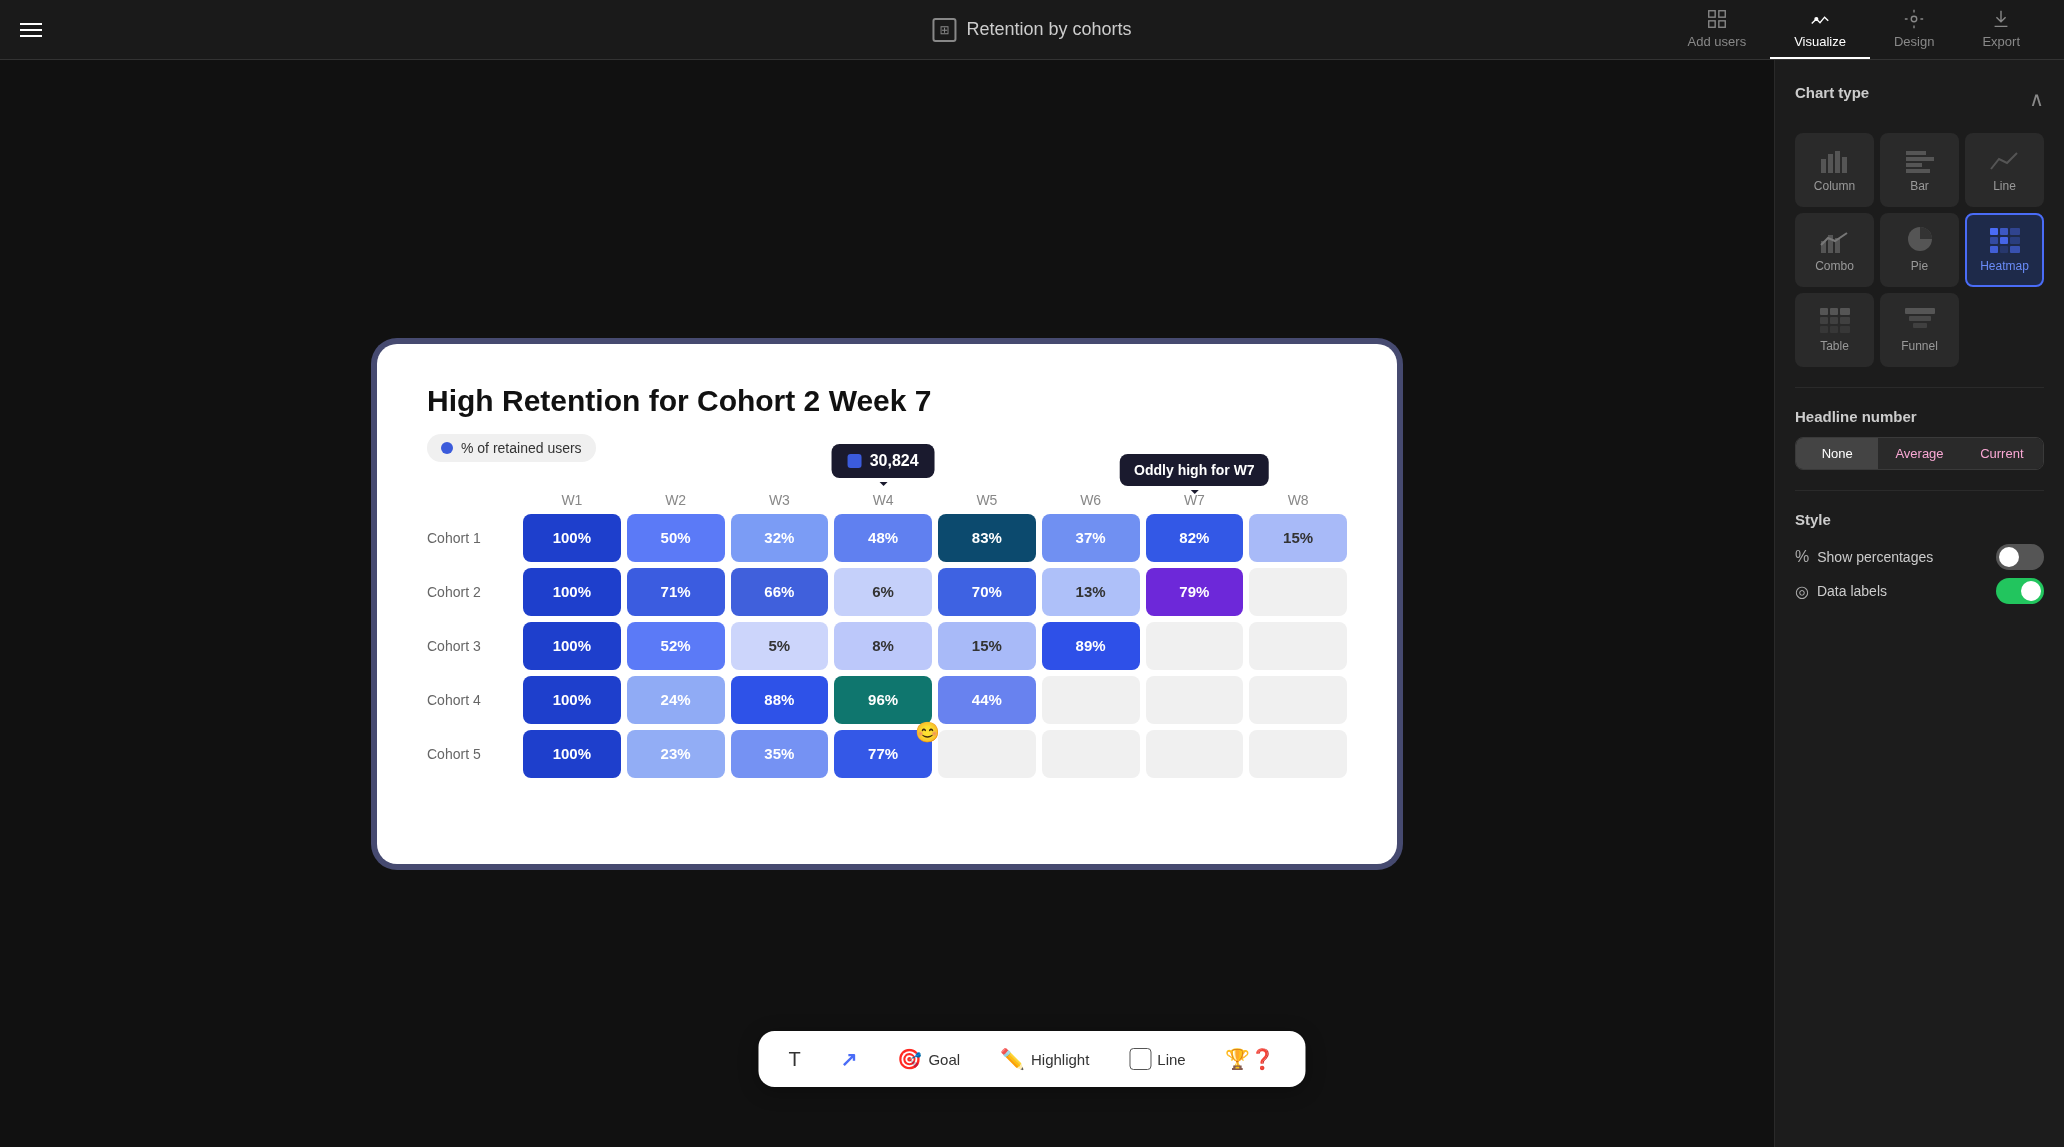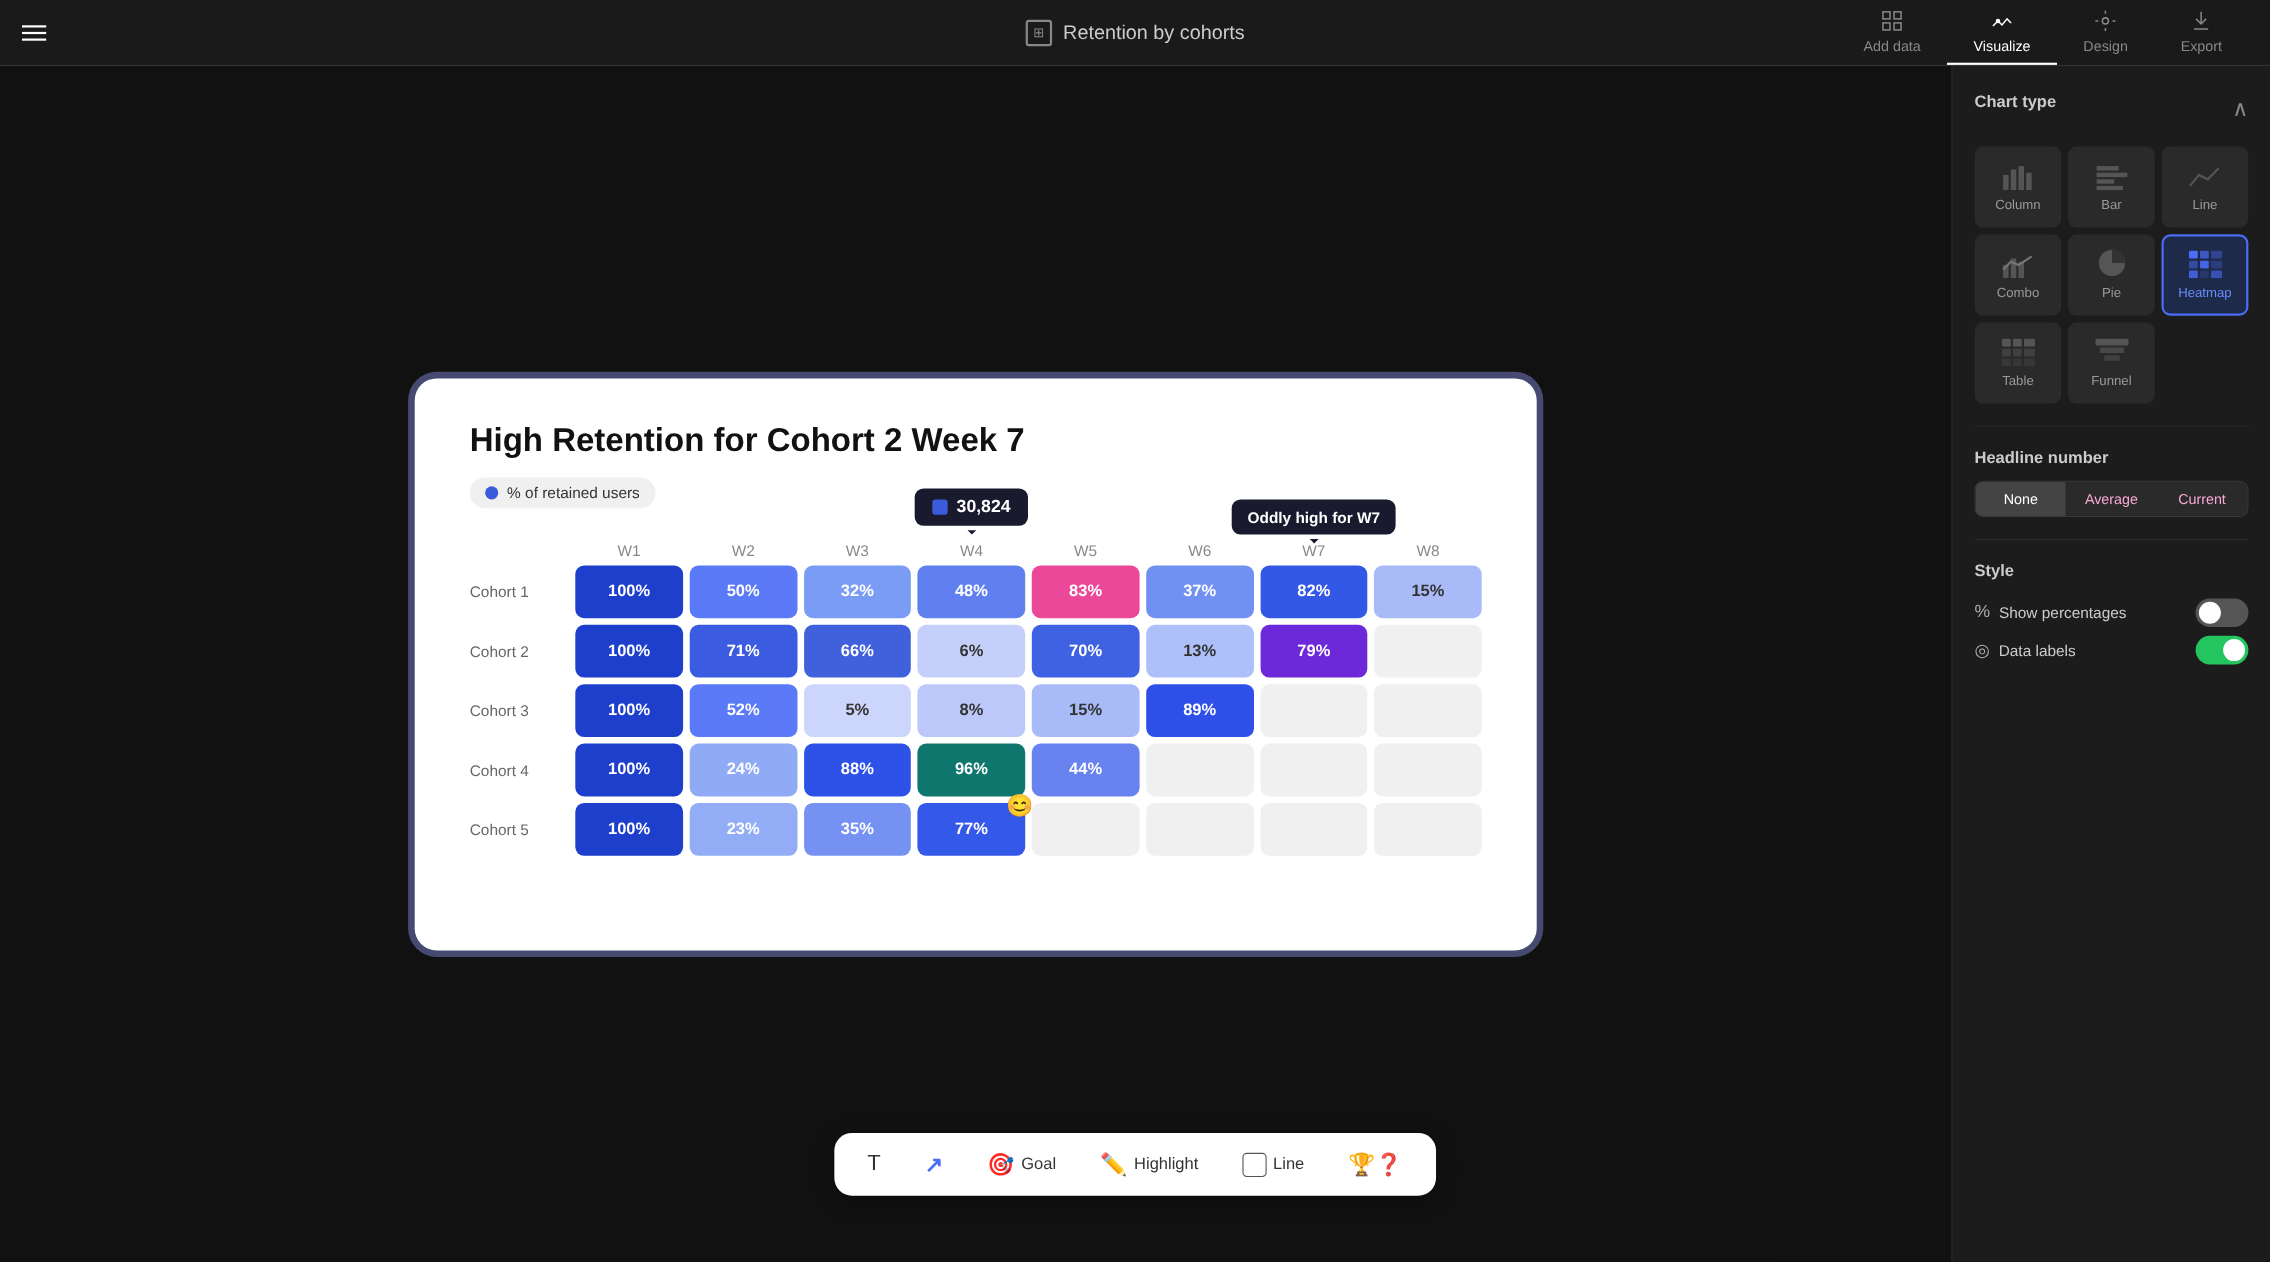--- a/index.html
+++ b/index.html
@@ -372,21 +372,21 @@
     
     .c100 { background: #1e3fcc; }
     .c50  { background: #4a6cf7; opacity: 0.9; }
     .c71  { background: #3b5ce0; }
     .c66  { background: #4060dc; }
     .c32  { background: #7b9cf5; }
     .c48  { background: #6080f0; }
     .c6   { background: #c5d0fa; color: #333; }
     .c5   { background: #ccd5fb; color: #333; }
     .c8   { background: #bcc8fa; color: #333; }
-    .c83  { background: #ec4899; }
+    .c83  { background: #0c4a6e; }
     .c70  { background: #3e62e2; }
     .c15  { background: #a8baf8; color: #333; }
     .c37  { background: #7090f2; }
     .c13  { background: #aec0f9; color: #333; }
     .c89  { background: #2e50e8; }
     .c79  { background: #6d28d9; }
     .c82  { background: #3358e6; }
     .c24  { background: #90abf5; }
     .c88  { background: #2e52e8; }
     .c96  { background: #0f766e; }
@@ -415,21 +415,21 @@
     <span>Retention by cohorts</span>
   </div>
   <div class="nav-tabs">
     <div class="nav-tab">
       <svg viewBox="0 0 24 24" fill="none" stroke="#888" stroke-width="1.5">
         <rect x="3" y="3" width="7" height="7"></rect>
           <rect x="14" y="3" width="7" height="7"></rect>
         <rect x="3" y="14" width="7" height="7"></rect>
           <rect x="14" y="14" width="7" height="7"></rect>
       </svg>
-      <span>Add data</span>
+      <span>Add users</span>
     </div>
     <div class="nav-tab active">
       <svg viewBox="0 0 24 24" fill="none" stroke="#fff" stroke-width="1.5">
         <path d="M3 17l5-5 4 4 5-6 4 4"></path>
         <circle cx="8" cy="12" r="1.5" fill="#fff"></circle>
       </svg>
       <span>Visualize</span>
     </div>
     <div class="nav-tab">
       <svg viewBox="0 0 24 24" fill="none" stroke="#888" stroke-width="1.5">

